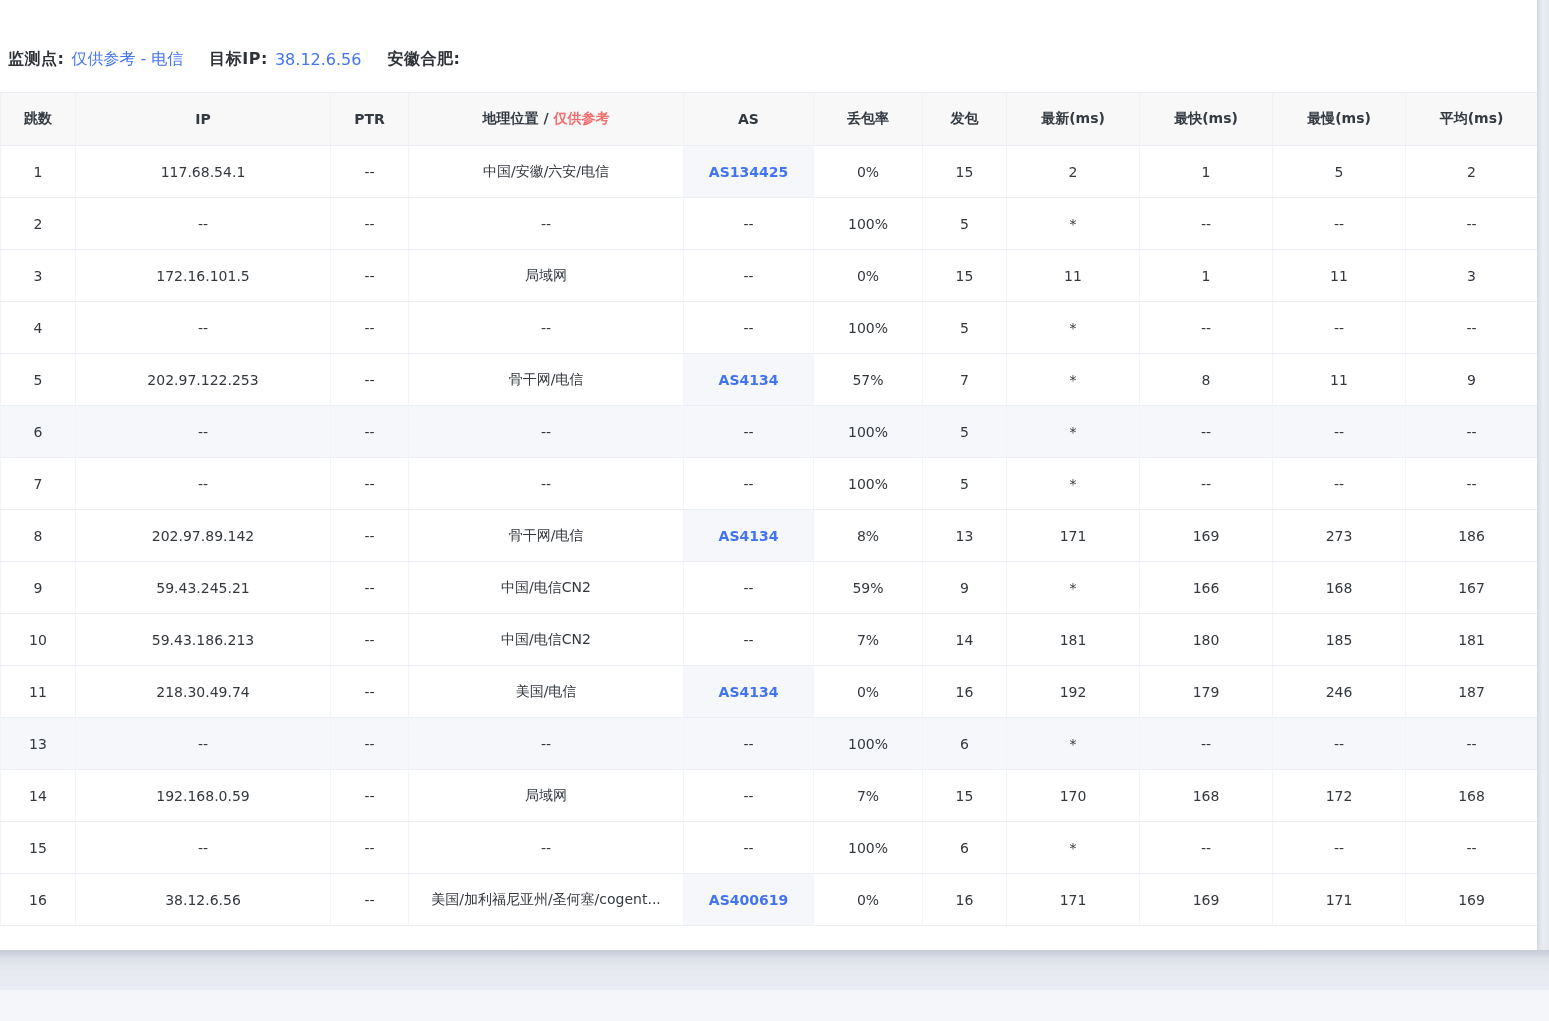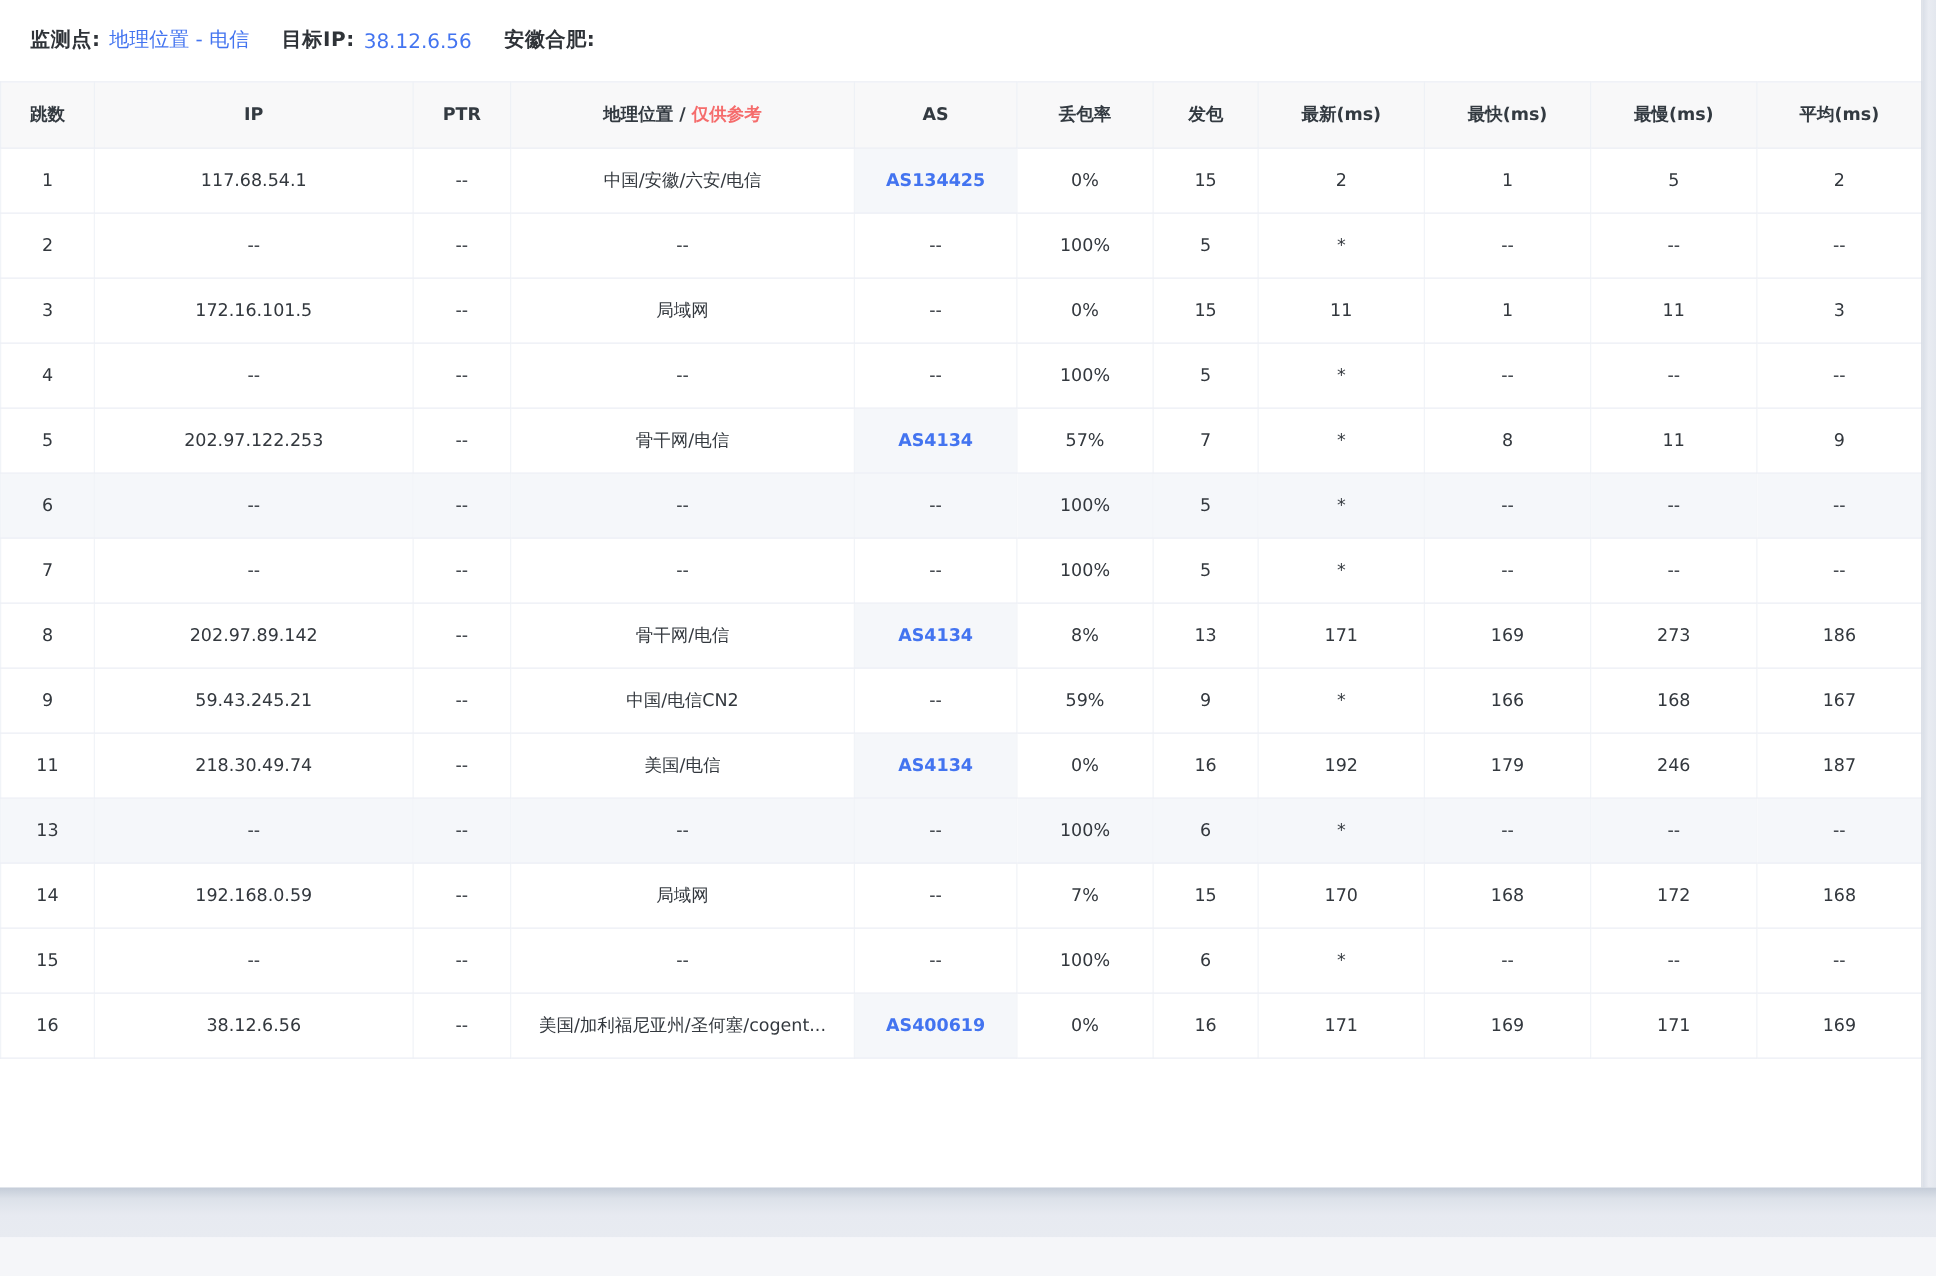--- a/index.html
+++ b/index.html
@@ -8,23 +8,24 @@
     background: #ffffff;
     font-family: "DejaVu Sans", "Liberation Sans", sans-serif;
     overflow: hidden;
     position: relative;
   }
   
   .info-bar {
     height: 65px;
     display: flex;
     align-items: center;
-    padding-left: 24px;
+    padding-left: 8px;
     gap: 26px;
     background: #ffffff;
+    margin-top: 27px;
   }
   .info-item { display: flex; align-items: center; gap: 7px; font-size: 16px; }
   .info-label { font-weight: 700; color: #2f3338; letter-spacing: 0.5px; }
   .info-value { color: #4374f0; }
 
   
   .table-wrap { width: 1231px; }
   table {
     border-collapse: collapse;
     table-layout: fixed;
@@ -84,21 +85,21 @@
     width: 1549px; height: 31px;
     background: #f5f6f9;
   }
 </style>
 </head>
 <body>
 
 <div class="info-bar">
   <div class="info-item">
     <span class="info-label">监测点:</span>
-    <span class="info-value">地理位置 - 电信</span>
+    <span class="info-value">仅供参考 - 电信</span>
   </div>
   <div class="info-item">
     <span class="info-label">目标IP:</span>
     <span class="info-value">38.12.6.56</span>
   </div>
   <div class="info-item">
     <span class="info-label">安徽合肥:</span>
   </div>
 </div>
 
@@ -247,20 +248,33 @@
           <td>中国/电信CN2</td>
           <td>--</td>
           <td>59%</td>
           <td>9</td>
           <td>*</td>
           <td>166</td>
           <td>168</td>
           <td>167</td>
         </tr>
         <tr>
+          <td>10</td>
+          <td>59.43.186.213</td>
+          <td>--</td>
+          <td>中国/电信CN2</td>
+          <td>--</td>
+          <td>7%</td>
+          <td>14</td>
+          <td>181</td>
+          <td>180</td>
+          <td>185</td>
+          <td>181</td>
+        </tr>
+        <tr>
           <td>11</td>
           <td>218.30.49.74</td>
           <td>--</td>
           <td>美国/电信</td>
           <td class="as-linkcell"><span class="as-link">AS4134</span></td>
           <td>0%</td>
           <td>16</td>
           <td>192</td>
           <td>179</td>
           <td>246</td>

